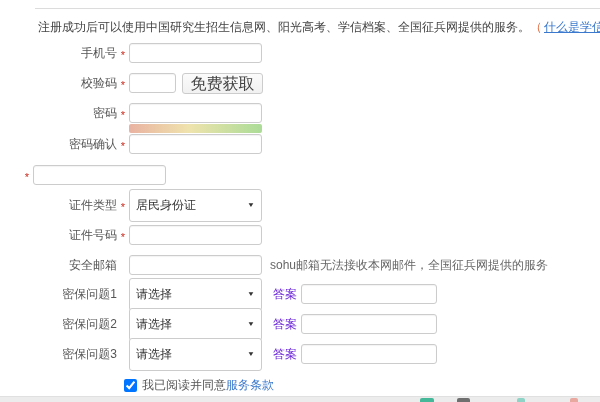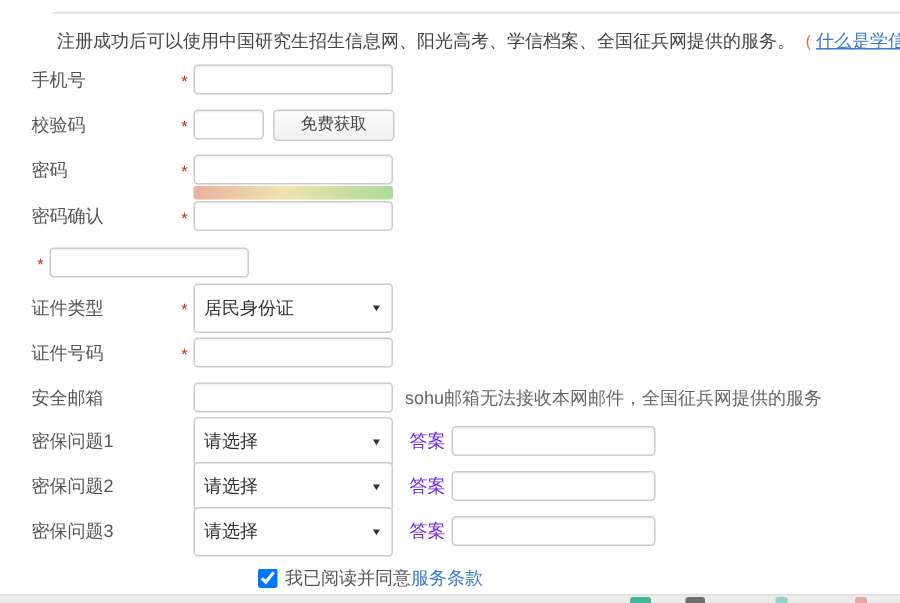--- a/index.html
+++ b/index.html
@@ -38,20 +38,21 @@
     width: 560px;
   }
   .row {
     display: flex;
     align-items: center;
     height: 20px;
     margin-bottom: 10px;
   }
   .lbl {
     width: 96px;
+    text-align: right;
     color: #555;
     flex: none;
   }
   .star {
     width: 12px;
     text-align: center;
     color: #cc2a1e;
     font-size: 11px;
     flex: none;
     padding-top: 3px;
@@ -71,21 +72,21 @@
   input.txt.short { width: 47px; }
   input.txt.answer { width: 136px; }
   .btn {
     margin-left: 6px;
     width: 81px;
     height: 21px;
     border: 1px solid #ccc;
     border-radius: 3px;
     background: linear-gradient(#fbfbfb, #f1f1f1);
     color: #444;
-    font-size: 11px;
+    font-size: 16px;
     text-align: center;
     line-height: 19px;
     cursor: pointer;
   }
   .select {
     width: 133px;
     height: 33px;
     border: 1px solid #ccc;
     border-radius: 3px;
     background: #fff;
@@ -110,21 +111,21 @@
   }
   .hint {
     margin-left: 8px;
     color: #666;
     white-space: nowrap;
   }
   .ans-lbl { margin-left: 11px; margin-right: 4px; color: #6d28d9; }
   .agree-row {
     display: flex;
     align-items: center;
-    margin: 14px 0 0 108px;
+    margin: 14px 0 0 60px;
     height: 14px;
     padding-left: 43px;
   }
   .agree-row input[type=checkbox] {
     width: 13px; height: 13px;
     margin-right: 5px;
   }
   .agree-row .agree-text { color: #555; }
   .agree-row a { color: #3a79cd; text-decoration: none; cursor: pointer; }
   .bottom-strip {

